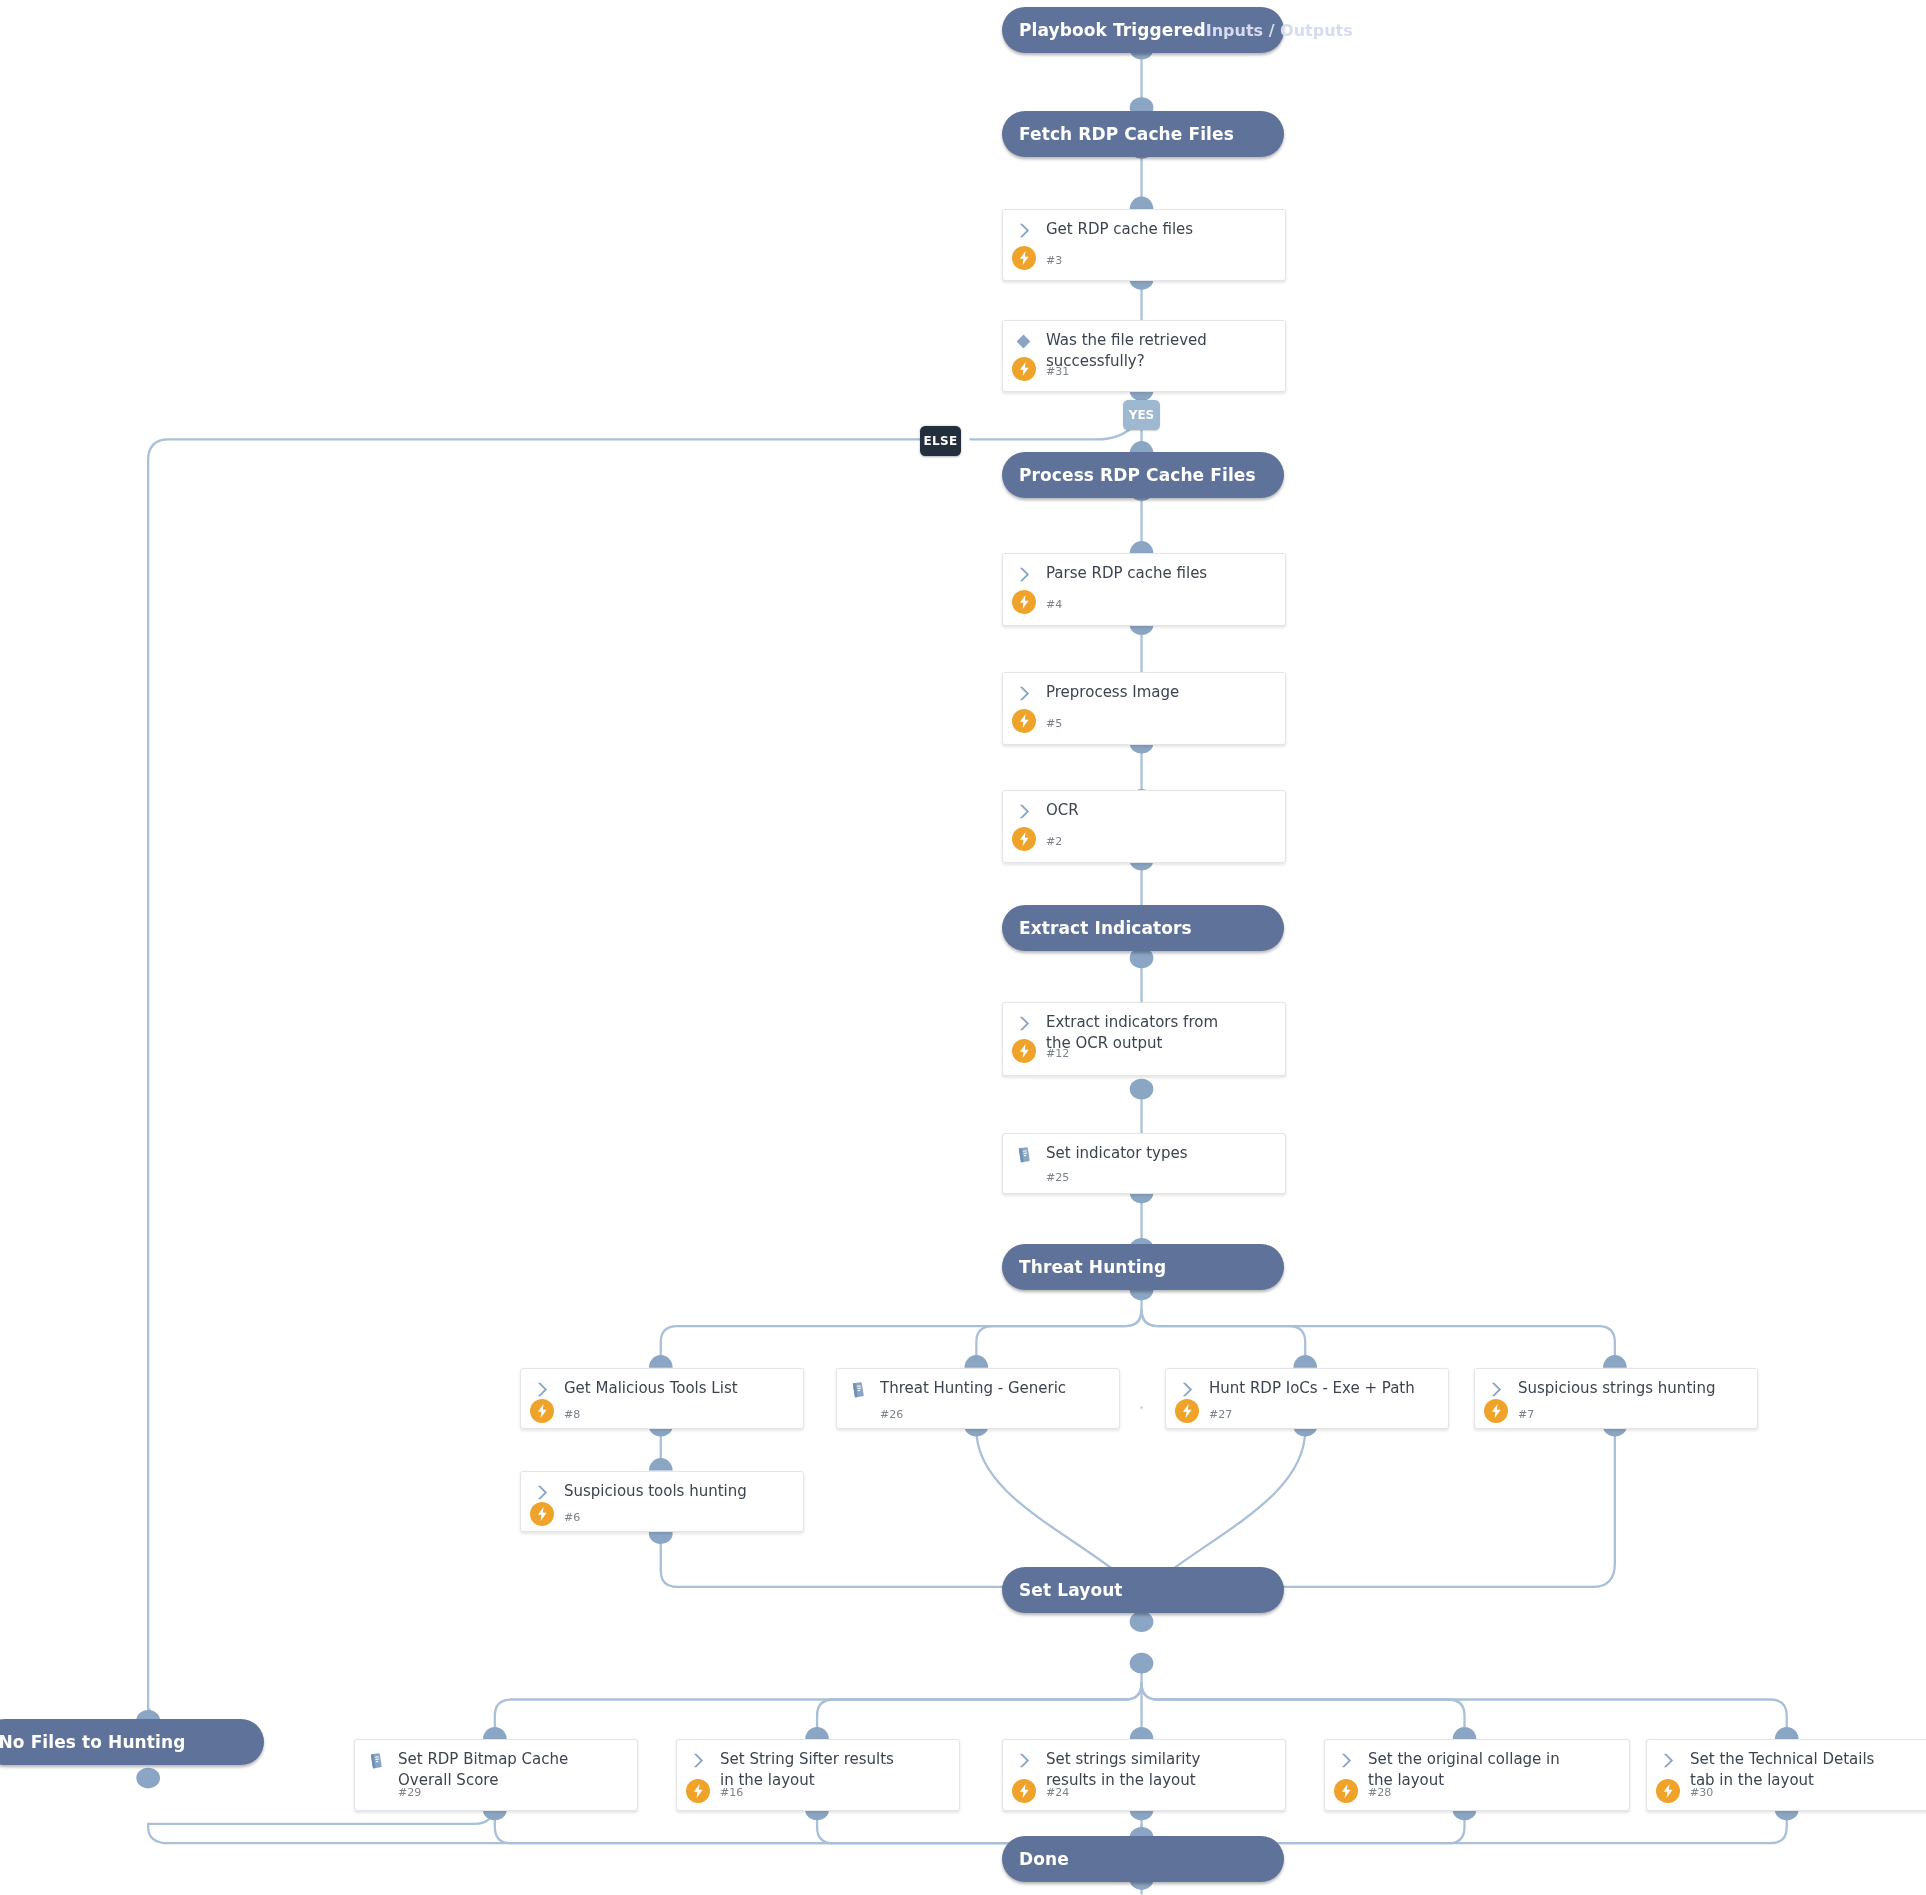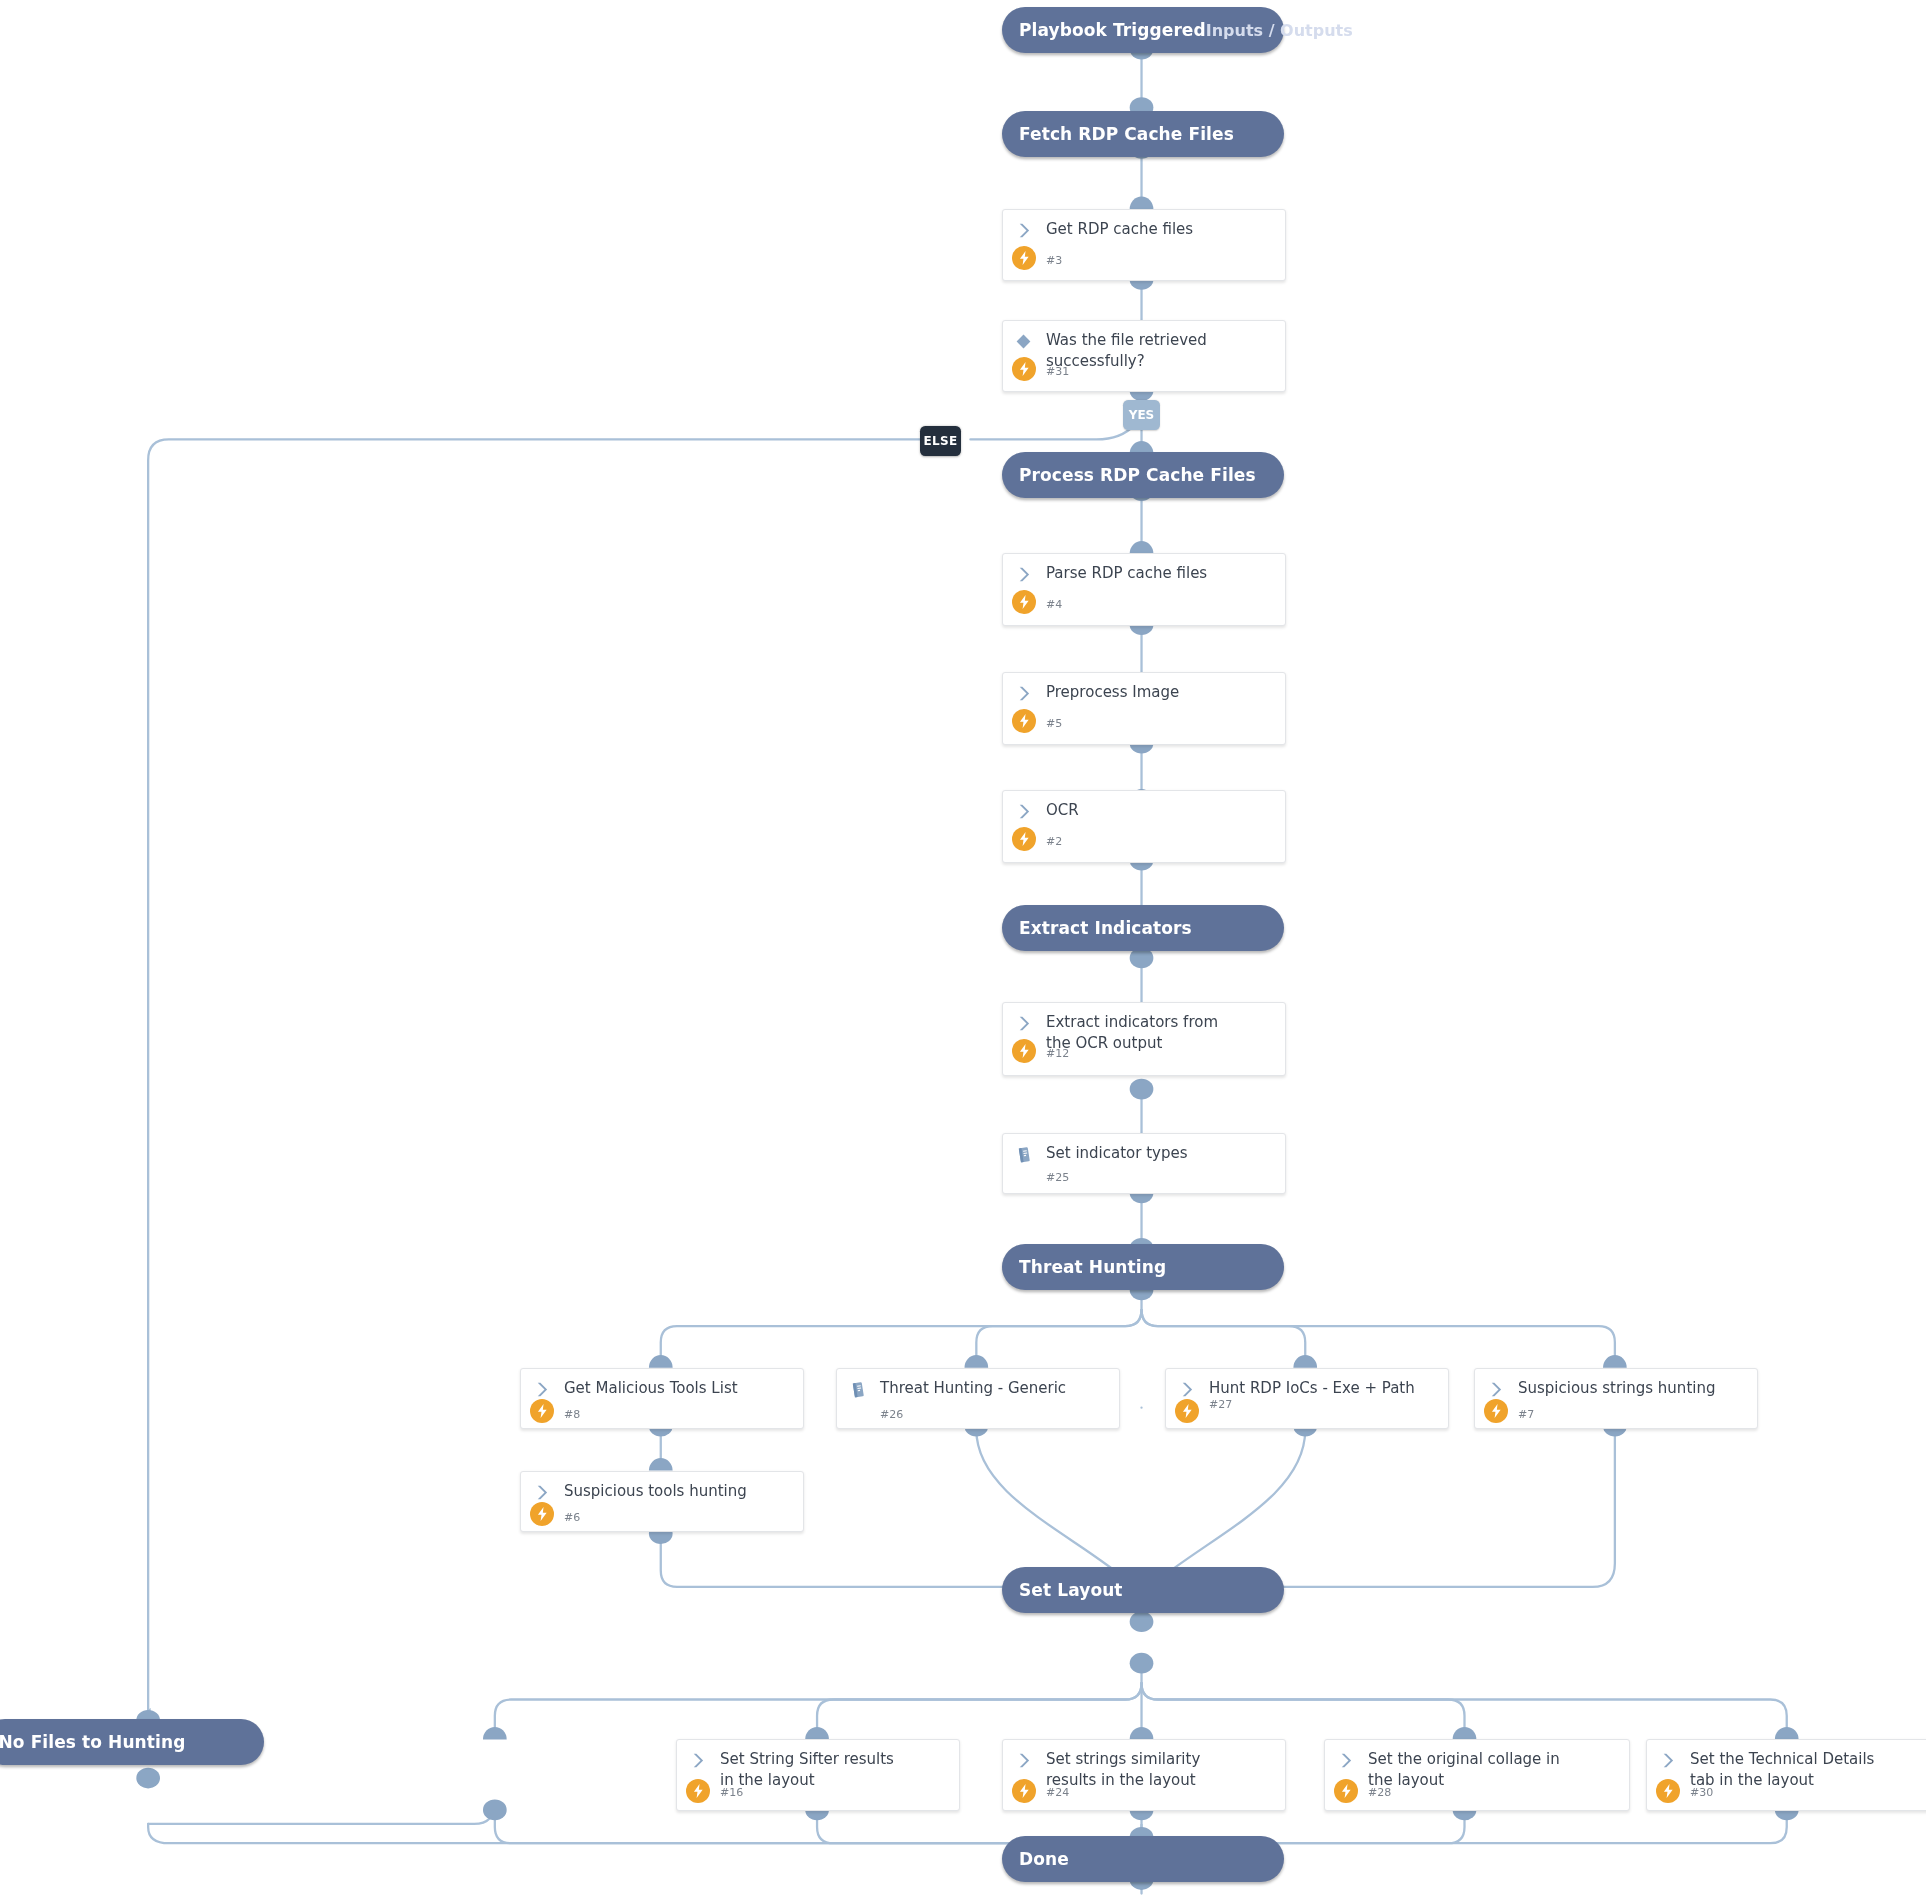--- a/index.html
+++ b/index.html
@@ -340,21 +340,21 @@
     <svg viewBox="0 0 28 28">
           <path d="M9 5 L18 14 L9 23 L12.5 23 L21.5 14 L12.5 5 Z" fill="#8ba6c4"></path>
         </svg>
   </span>
   <div class="ttl">Hunt RDP IoCs - Exe + Path</div>
   <span class="bolt" style="top:30px;">
     <svg viewBox="0 0 17 19">
           <path d="M10.2 0 L2.6 10.6 H7.4 L6.2 19 L14.4 7.9 H9.2 Z" fill="#fff"></path>
         </svg>
   </span>
-  <span class="num" style="top:29px;">#27</span>
+  <span class="num" style="top:39px;">#27</span>
 </div>
 
 <div class="card" style="left:1474px;top:1368px;width:282px;height:59px;">
   <span class="ico">
     <svg viewBox="0 0 28 28">
           <path d="M9 5 L18 14 L9 23 L12.5 23 L21.5 14 L12.5 5 Z" fill="#8ba6c4"></path>
         </svg>
   </span>
   <div class="ttl">Suspicious strings hunting</div>
   <span class="bolt" style="top:30px;">
@@ -373,20 +373,35 @@
   </span>
   <div class="ttl">Suspicious tools hunting</div>
   <span class="bolt" style="top:30px;">
     <svg viewBox="0 0 17 19">
           <path d="M10.2 0 L2.6 10.6 H7.4 L6.2 19 L14.4 7.9 H9.2 Z" fill="#fff"></path>
         </svg>
   </span>
   <span class="num" style="top:39px;">#6</span>
 </div>
 
+<div class="card" style="left:354px;top:1739px;width:282px;height:70px;">
+  <span class="ico">
+    <svg viewBox="0 0 28 28">
+          <g transform="rotate(-9 14 14)">
+            <rect x="9" y="5" width="12" height="19" rx="1.6" fill="#8ba6c4"></rect>
+            <rect x="9" y="5" width="3.6" height="19" fill="#6f8fb4"></rect>
+            <rect x="14.2" y="9" width="4.8" height="1.4" fill="#fff"></rect>
+            <rect x="14.2" y="12" width="4.8" height="1.4" fill="#fff"></rect>
+            <rect x="14.2" y="15" width="3" height="1.4" fill="#fff"></rect>
+          </g>
+        </svg>
+  </span>
+  <div class="ttl" style="right:37px;">Set RDP Bitmap Cache Overall Score</div>
+  <span class="num" style="top:46px;">#29</span>
+</div>
 
 <div class="card" style="left:676px;top:1739px;width:282px;height:70px;">
   <span class="ico">
     <svg viewBox="0 0 28 28">
           <path d="M9 5 L18 14 L9 23 L12.5 23 L21.5 14 L12.5 5 Z" fill="#8ba6c4"></path>
         </svg>
   </span>
   <div class="ttl" style="right:48px;">Set String Sifter results in the layout</div>
   <span class="bolt" style="top:39px;">
     <svg viewBox="0 0 17 19">

